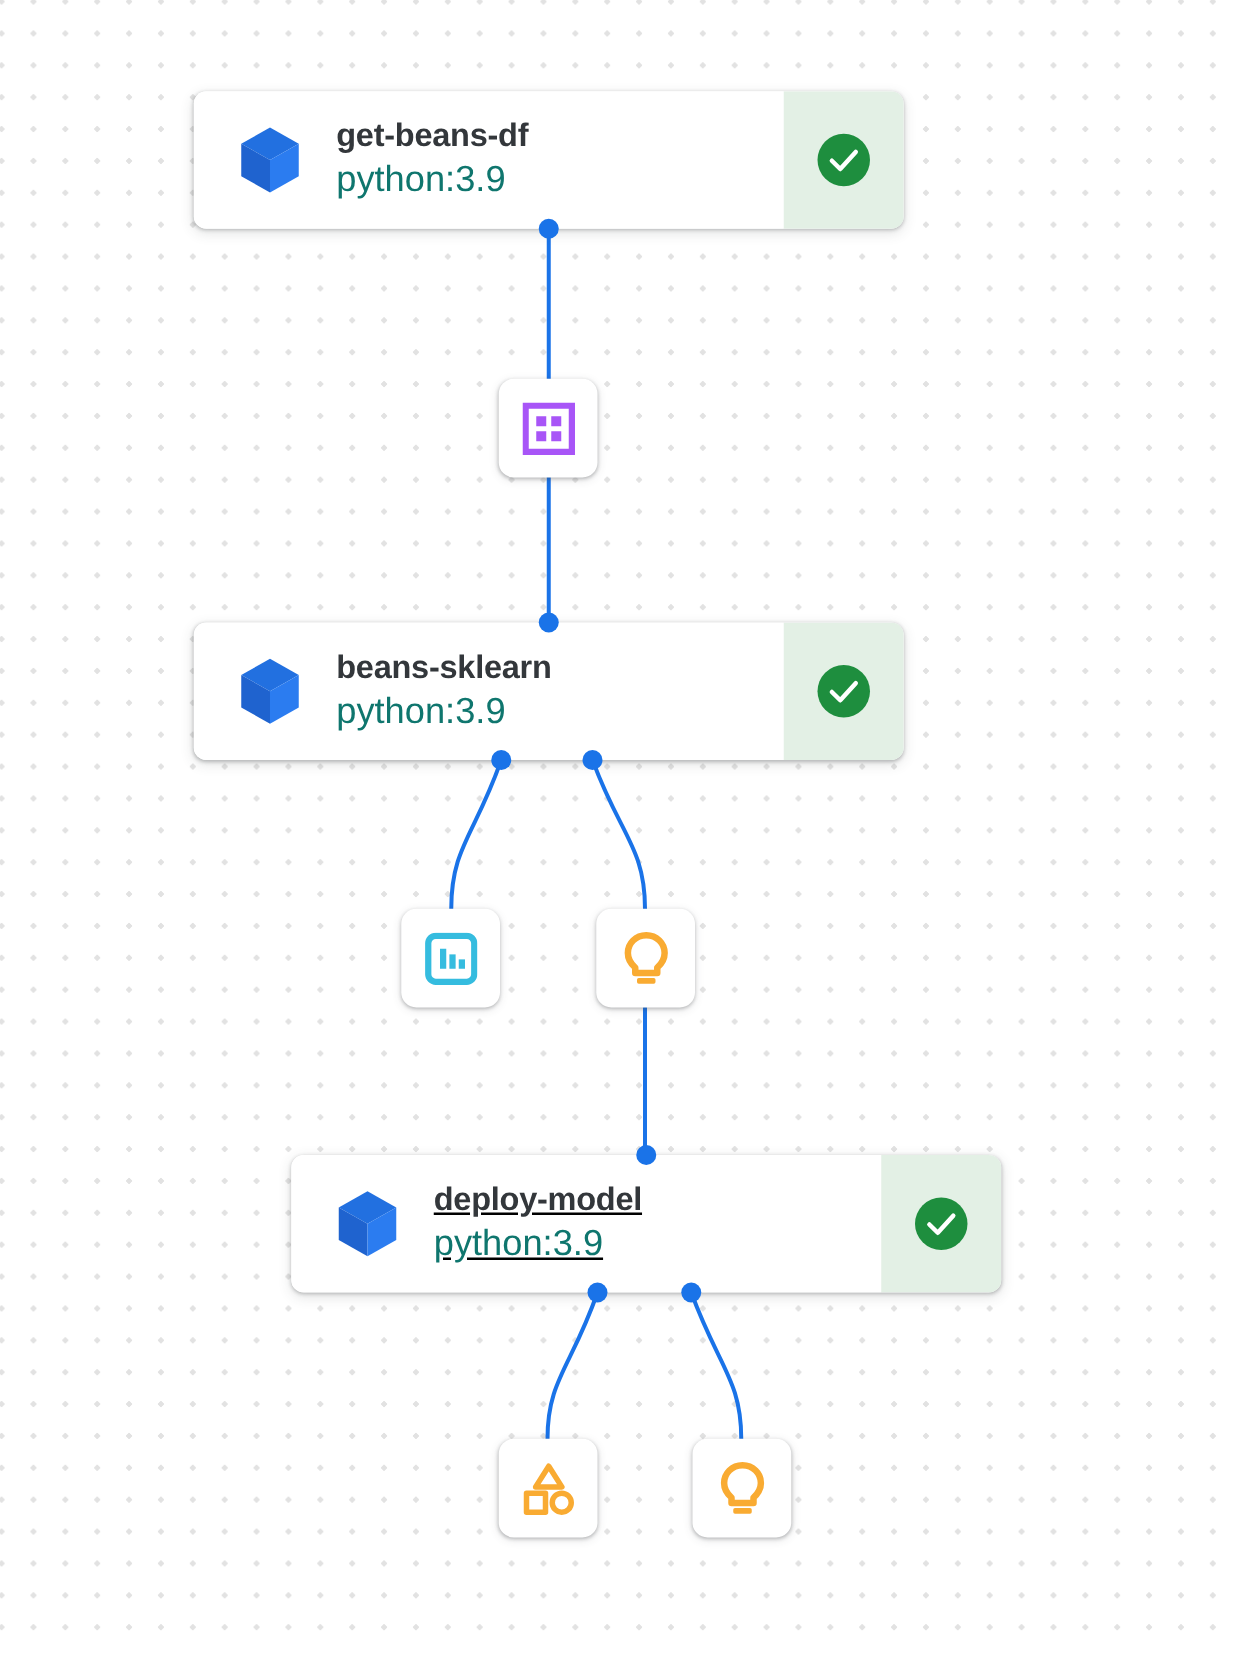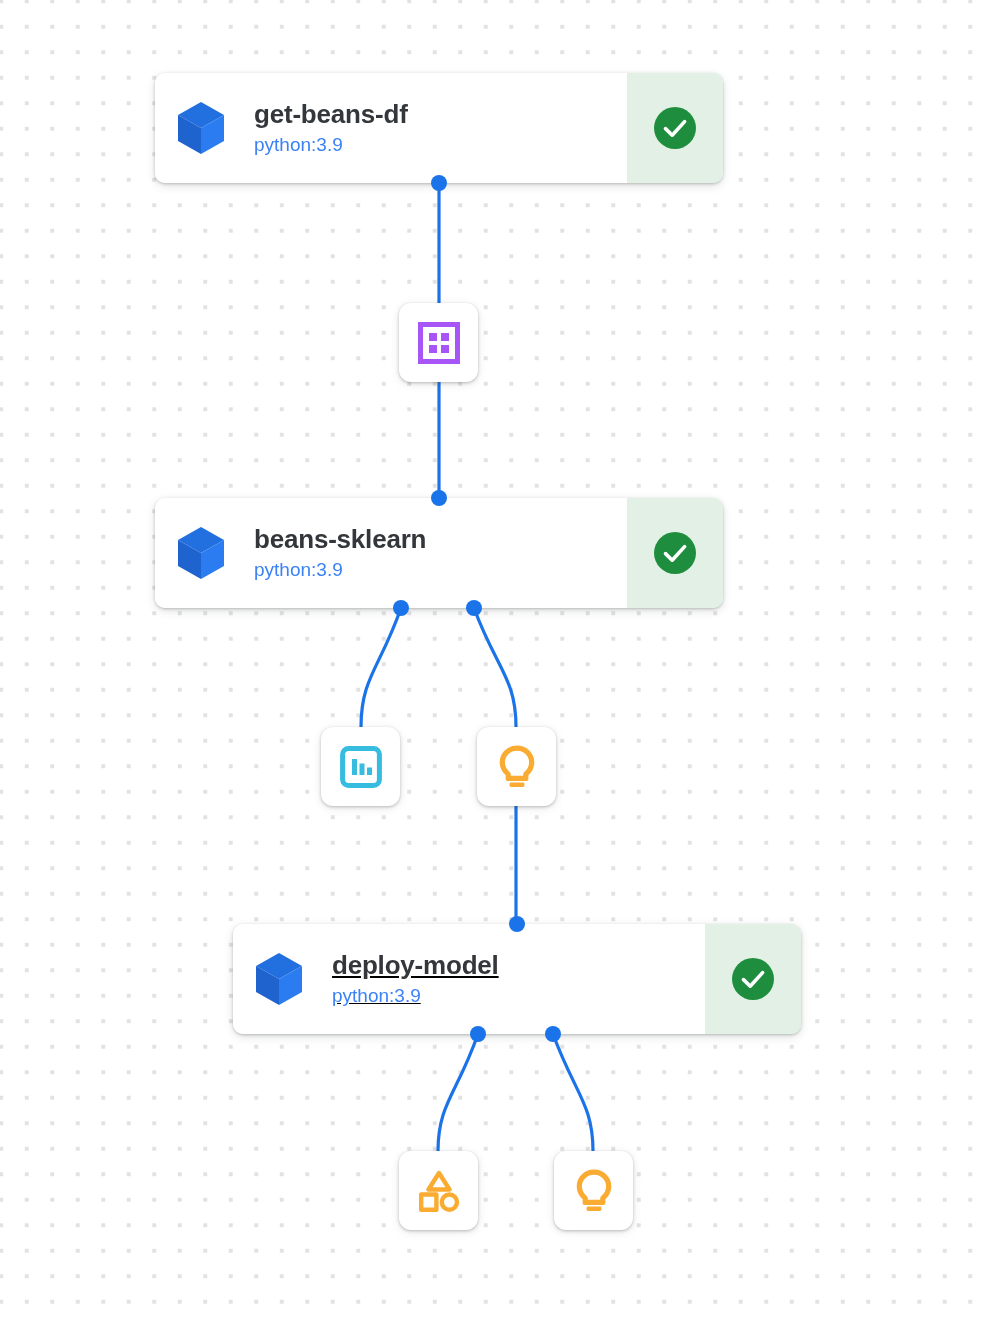--- a/index.html
+++ b/index.html
@@ -44,21 +44,21 @@
     height: 110px;
     background: #ffffff;
     border-radius: 10px;
     box-shadow: 0 1px 3px rgba(60,64,67,0.30), 0 3px 10px rgba(60,64,67,0.15);
     overflow: hidden;
   }
   .task-main {
     display: flex;
     align-items: center;
     flex: 1 1 auto;
-    padding-left: 19px;
+    padding-left: 34px;
     background: #ffffff;
   }
   .task-icon {
     flex: 0 0 auto;
     width: 54px;
     height: 54px;
     display: flex;
     align-items: center;
     justify-content: center;
   }
@@ -70,23 +70,23 @@
   }
   .task-title {
     font-size: 26px;
     font-weight: 700;
     color: #33373b;
     line-height: 1.16;
     letter-spacing: -0.2px;
     white-space: nowrap;
   }
   .task-sub {
-    font-size: 19px;
+    font-size: 29px;
     font-weight: 400;
-    color: #3b82f6;
+    color: #0f766e;
     line-height: 1.22;
     margin-top: 4px;
     white-space: nowrap;
   }
   .task-status {
     flex: 0 0 96px;
     width: 96px;
     background: #e3f0e5;
     display: flex;
     align-items: center;

